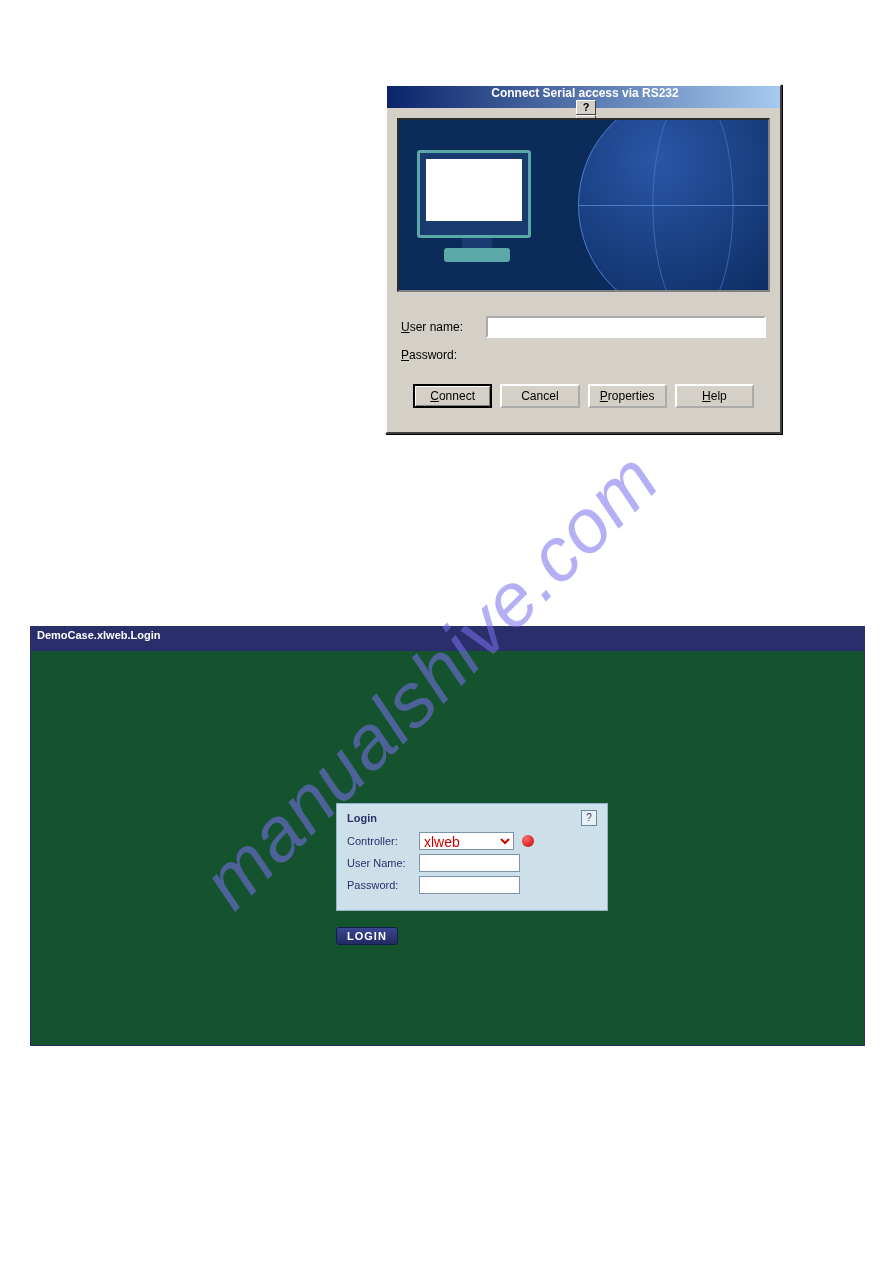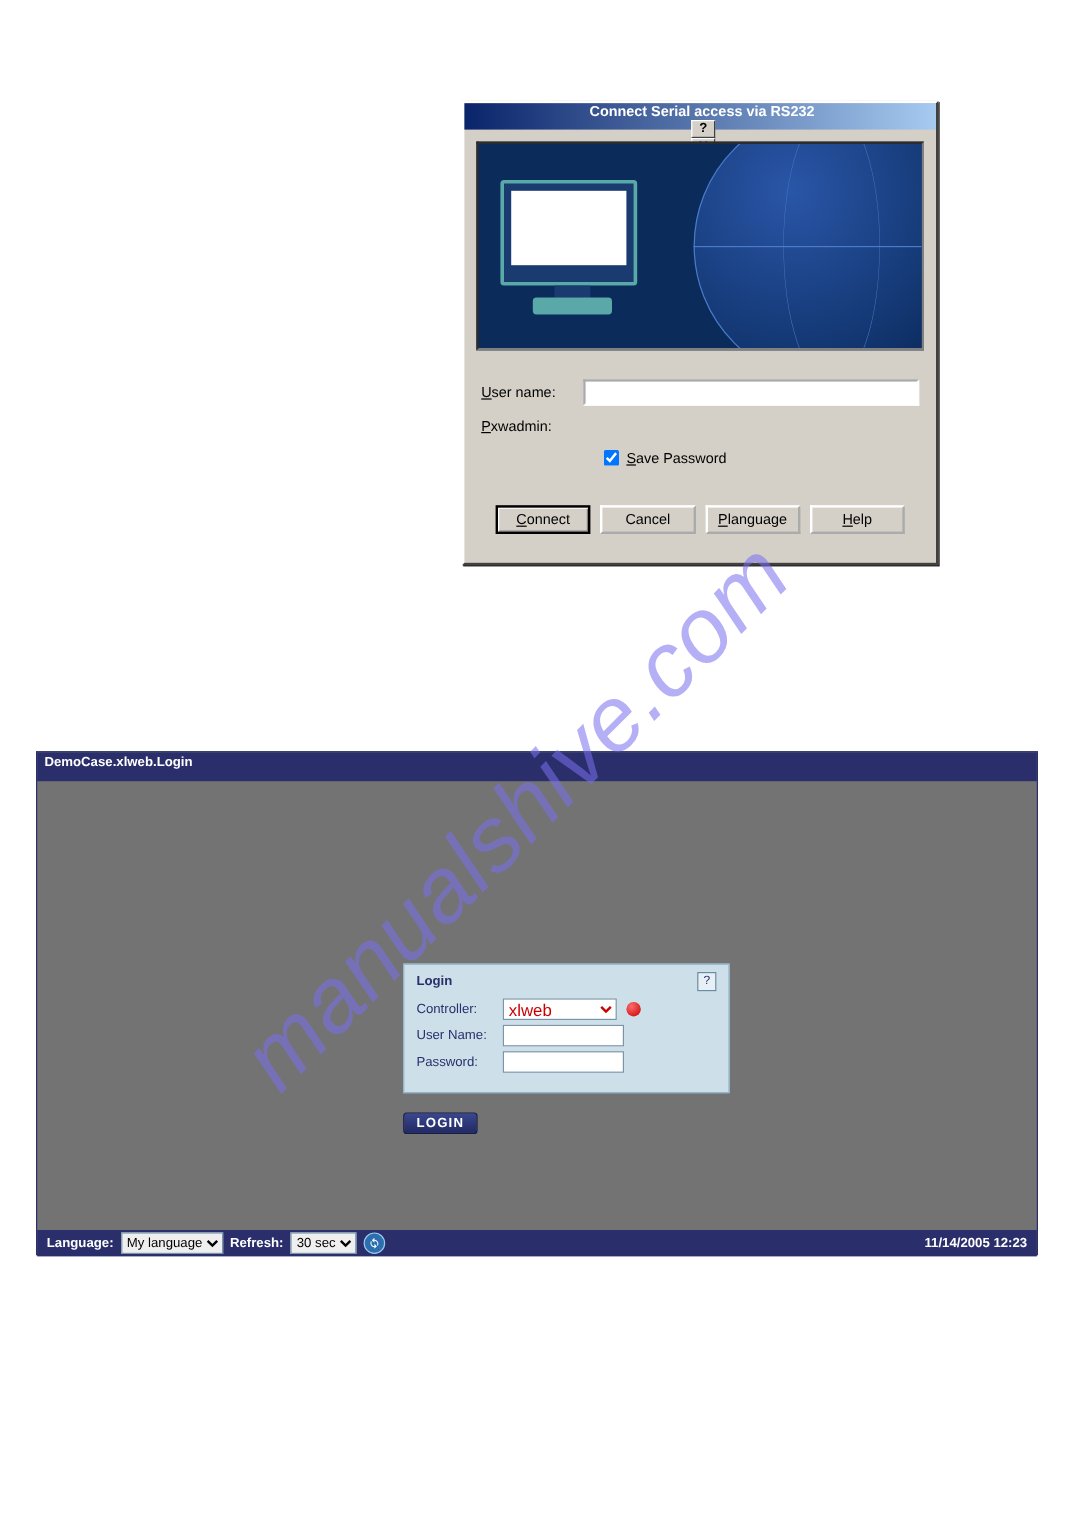--- a/index.html
+++ b/index.html
@@ -166,21 +166,21 @@
   }
 
   
   .webframe {
     position: absolute;
     left: 30px;
     top: 626px;
     width: 833px;
     height: 418px;
     border: 1px solid #2a2f6b;
-    background: #737373;
+    background: #14532d;
     font-size: 11px;
   }
   .web-titlebar {
     height: 20px;
     background: #2a2f6b;
     color: #fff;
     font-weight: bold;
     padding: 2px 6px;
   }
   .web-canvas {
@@ -298,30 +298,26 @@
       <div class="base"></div>
     </div>
   </div>
 
   <div class="dlg-body">
     <div class="dlg-row">
       <label><span class="u">U</span><span>ser name:</span></label>
       <input type="text" class="sel-highlight" value="xwadmin" style="">
     </div>
     <div class="dlg-row">
-      <label><span class="u">P</span><span>xwadmin:</span></label>
-    </div>
-    <div class="chk-row">
-      <input type="checkbox" checked="" style="">
-      <label><span class="u">S</span><span>ave Password</span></label>
+      <label><span class="u">P</span><span>assword:</span></label>
     </div>
     <div class="dlg-buttons">
       <button class="winbtn default"><span class="u">C</span><span>onnect</span></button>
       <button class="winbtn">Cancel</button>
-      <button class="winbtn"><span class="u">P</span><span>language</span></button>
+      <button class="winbtn"><span class="u">P</span><span>roperties</span></button>
       <button class="winbtn"><span class="u">H</span><span>elp</span></button>
     </div>
   </div>
 </div>
 
 <div class="webframe">
   <div class="web-titlebar">DemoCase.xlweb.Login</div>
   <div class="web-canvas">
 
     <div class="login-panel">
@@ -342,30 +338,13 @@
       </div>
       <div class="lp-row">
         <label>Password:</label>
         <input type="password" value="" style="">
       </div>
     </div>
 
     <button class="login-btn">LOGIN</button>
   </div>
 
-  <div class="web-footer">
-    <label>Language:</label>
-    <select>
-      <option>My language</option>
-    </select>
-    <label>Refresh:</label>
-    <select>
-      <option>30 sec</option>
-    </select>
-    <span class="refresh-icon">
-      <svg viewBox="0 0 24 24">
-          <path fill="#fff" d="M12 4V1L7 6l5 5V7c3.3 0 6 2.7 6 6 0 1-.3 2-.7 2.8l1.5 1.5C19.5 16 20 14.6 20 13c0-4.4-3.6-8-8-8zm0 14c-3.3 0-6-2.7-6-6 0-1 .3-2 .7-2.8L5.2 7.7C4.5 9 4 10.4 4 12c0 4.4 3.6 8 8 8v3l5-5-5-5v3z"></path>
-        </svg>
-    </span>
-    <span class="footer-spacer"></span>
-    <span>11/14/2005 12:23</span>
-  </div>
 </div>
 
 </body></html>

